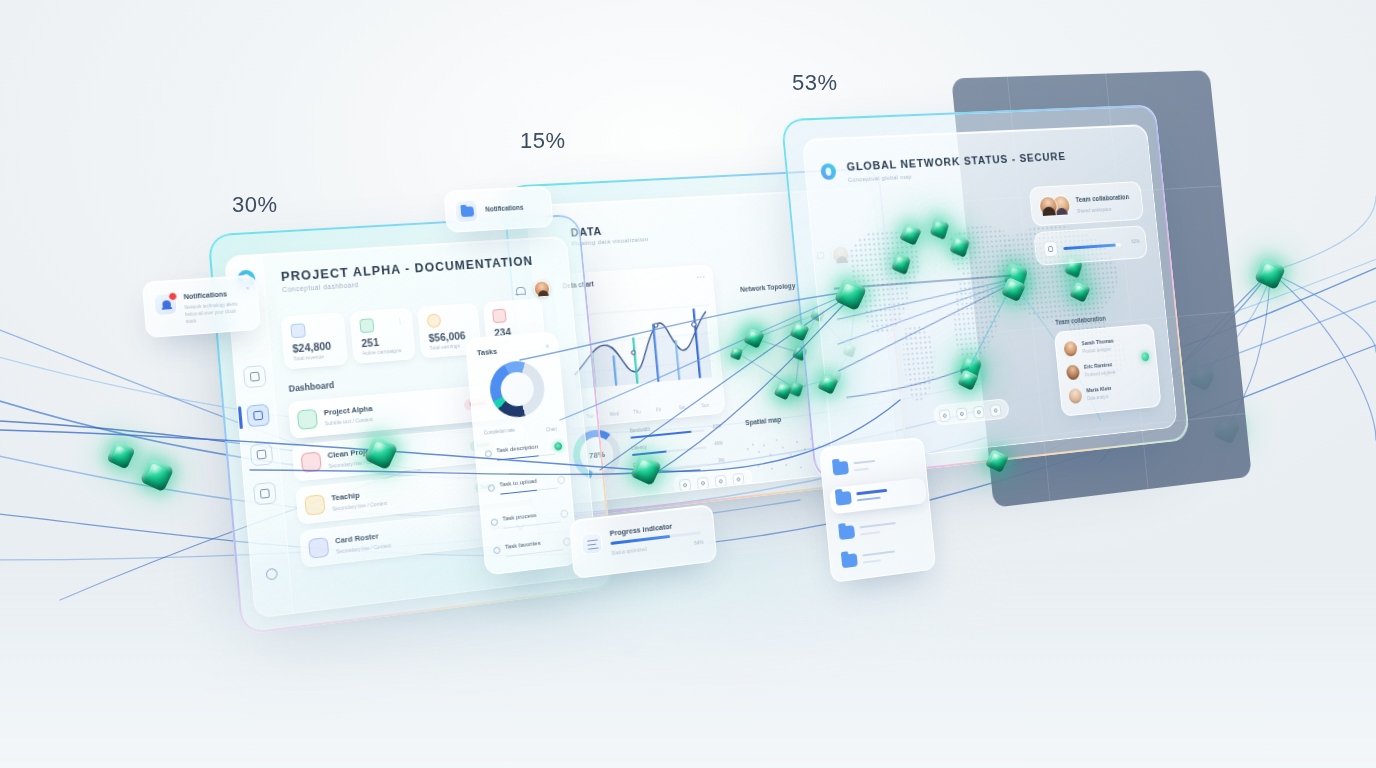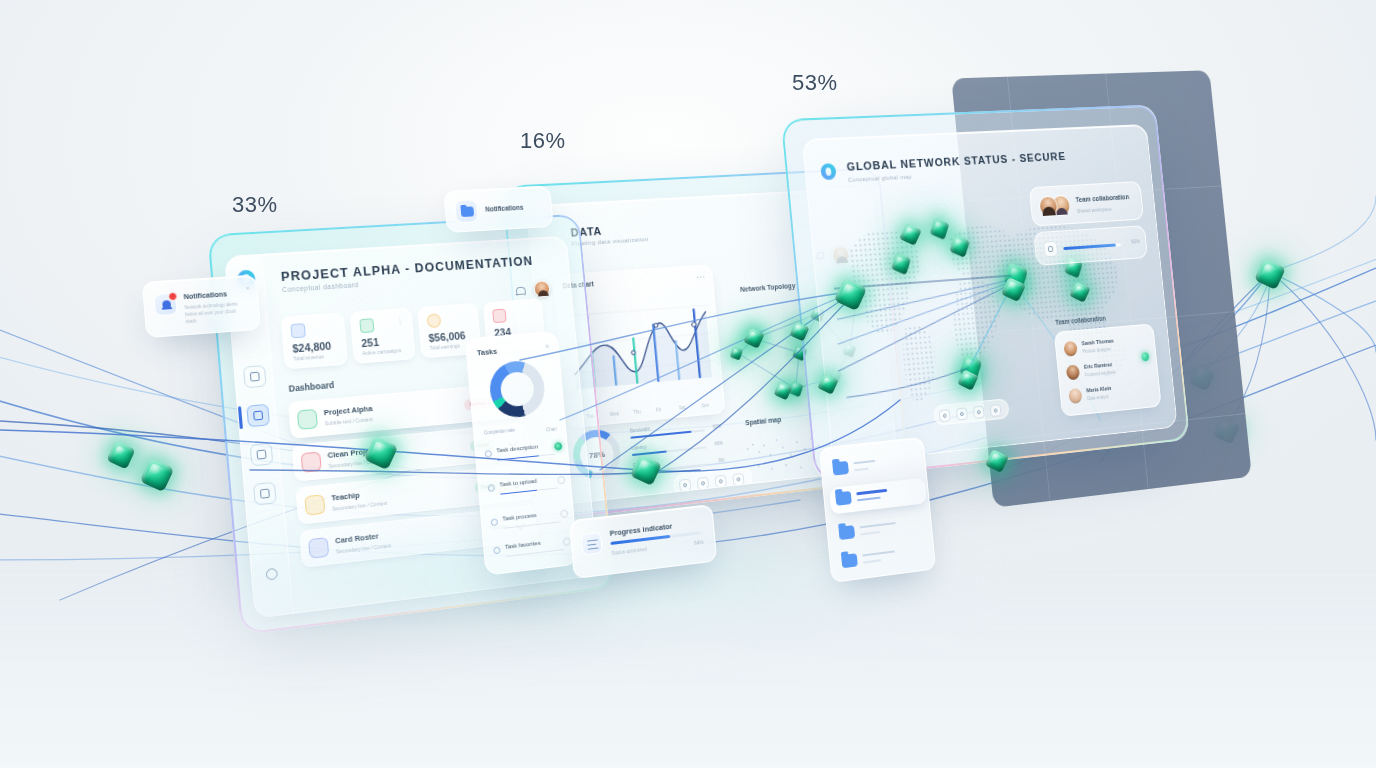--- a/index.html
+++ b/index.html
@@ -321,22 +321,22 @@
       <path d="M1198 378 C 1240 340, 1262 306, 1270 276" stroke="#6c9fe2" stroke-width="1.1" opacity=".5"></path>
     </g>
   </svg>
 
   <div class="node" style="left:110px;top:444px;width:22px;height:22px;"></div>
   <div class="node" style="left:144px;top:462px;width:26px;height:26px;"></div>
   <div class="node" style="left:1258px;top:262px;width:24px;height:24px;"></div>
   <div class="node" style="left:1192px;top:368px;width:20px;height:20px;"></div>
   <div class="node" style="left:1216px;top:420px;width:21px;height:21px;"></div>
 
-  <div class="pct" style="left:232px;top:192px;">33%</div>
-  <div class="pct" style="left:520px;top:128px;">16%</div>
+  <div class="pct" style="left:232px;top:192px;">30%</div>
+  <div class="pct" style="left:520px;top:128px;">15%</div>
   <div class="pct" style="left:792px;top:70px;">53%</div>
 
   <div id="backdrop">
     <div class="gl" style="left:0;top:120px;width:100%;height:1px;"></div>
     <div class="gl" style="left:0;top:250px;width:100%;height:1px;"></div>
     <div class="gl" style="left:0;top:355px;width:100%;height:1px;"></div>
     <div class="gl" style="left:62px;top:0;width:1px;height:100%;"></div>
     <div class="gl" style="left:175px;top:0;width:1px;height:100%;"></div>
   </div>
 

